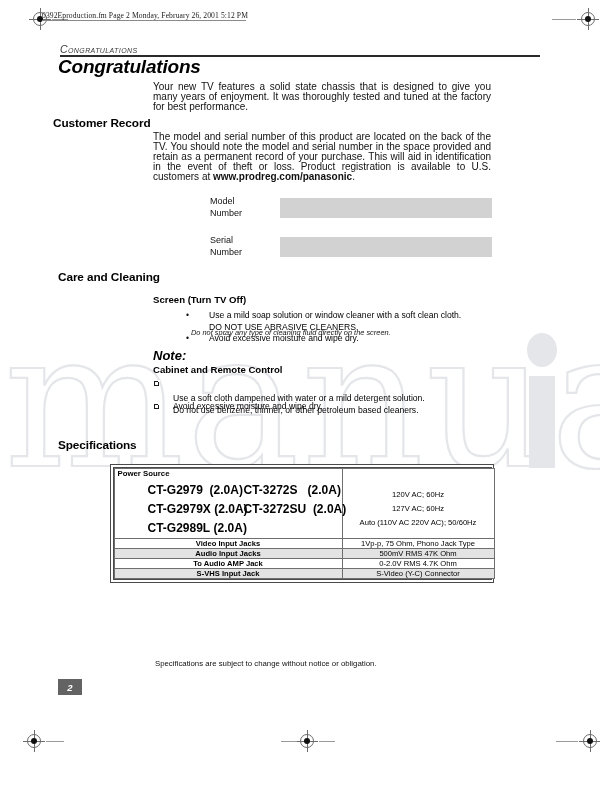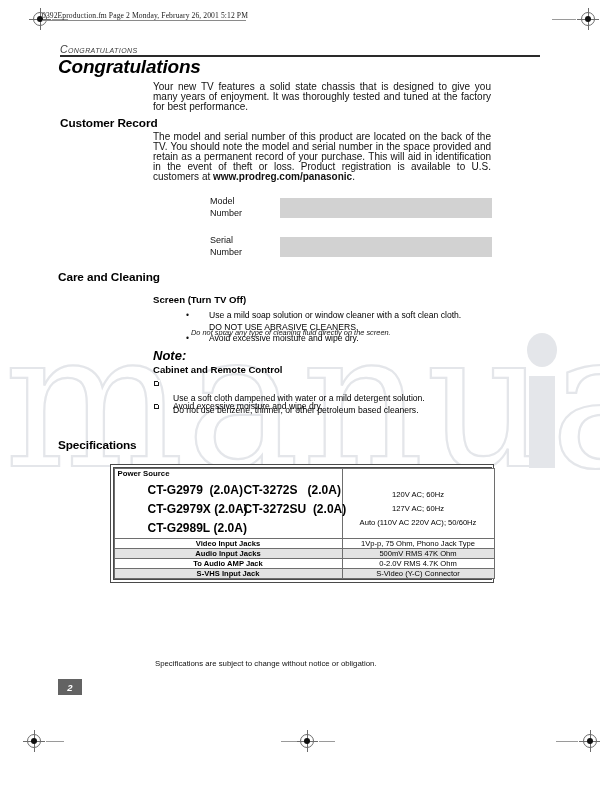--- a/index.html
+++ b/index.html
@@ -368,21 +368,21 @@
   </div>
 
   <div class="content">
 
     <div class="running-head">Congratulations</div>
     <div class="head-rule"></div>
     <h1 class="chapter-title" style="margin:0;">Congratulations</h1>
 
     <div class="body-par" style="left:153px; top:82px; width:338px;">Your new TV features a solid state chassis that is designed to give you many years of enjoyment.  It was thoroughly tested and tuned at the factory for best performance.</div>
 
-    <div class="sec-head" style="left:60px; top:116px;">Customer Record</div>
+    <div class="sec-head" style="left:53px; top:116px;">Customer Record</div>
 
     <div class="body-par" style="left:153px; top:132px; width:338px;">
       <span>The model and serial number of this product are located on the back of the TV.  You should note the model and serial number in the space provided and retain as a permanent record of your purchase.  This will aid in identification in the event of theft or loss. Product registration is available to U.S. customers at </span><b>www.prodreg.com/panasonic</b><span>.</span>
     </div>
 
     <div class="field-label" style="left:210px; top:196px;">
       <div>Model</div>
       <div>Number</div>
     </div>
     <div class="field-box" style="left:280px; top:198px; width:212px;"></div>

